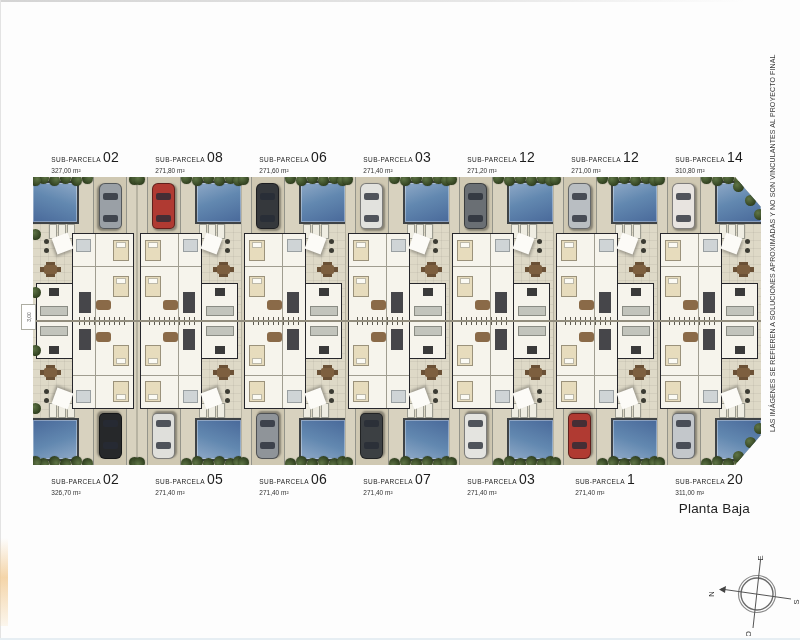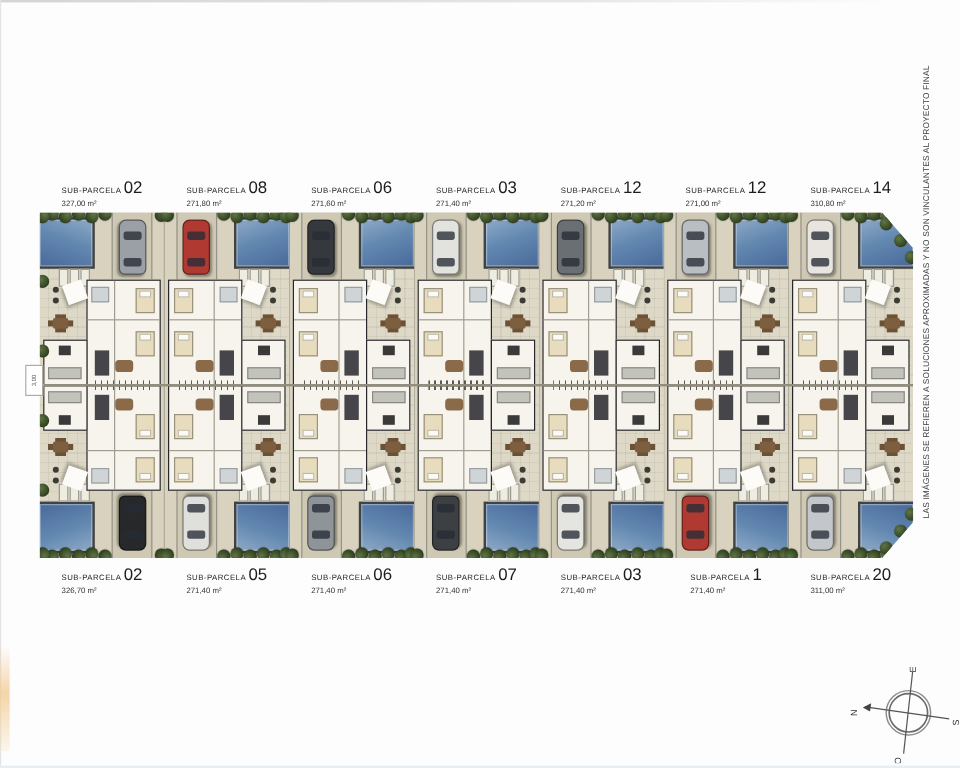--- a/index.html
+++ b/index.html
@@ -785,20 +785,21 @@
       <div><span class="sp">SUB-PARCELA</span><span class="num">20</span></div>
       <div class="area">311,00 m²</div>
     </div>
   </div>
     </div>
 
   <div class="dim-note">
     <span>3,00</span>
   </div>
 
+  <div class="planta">Planta Baja</div>
 
   <div class="disclaimer">LAS IMÁGENES SE REFIEREN A SOLUCIONES APROXIMADAS Y NO SON VINCULANTES AL PROYECTO FINAL</div>
 
   <svg class="compass" width="95" height="82" viewBox="0 0 95 82">
     <circle cx="50" cy="40" r="16" fill="none" stroke="#6a6a6a" stroke-width="1.4"></circle>
     <circle cx="50" cy="40" r="18.5" fill="none" stroke="#8c8c8c" stroke-width="1.2"></circle>
     <line x1="14" y1="35" x2="84" y2="45" stroke="#555" stroke-width="1"></line>
     <polygon points="12,35.5 19,32 18,39" fill="#444"></polygon>
     <line x1="53.5" y1="6" x2="46" y2="74" stroke="#555" stroke-width="1"></line>
     <text id="c-n" transform="rotate(-90 7 40)" x="7" y="40" text-anchor="middle">N</text>

